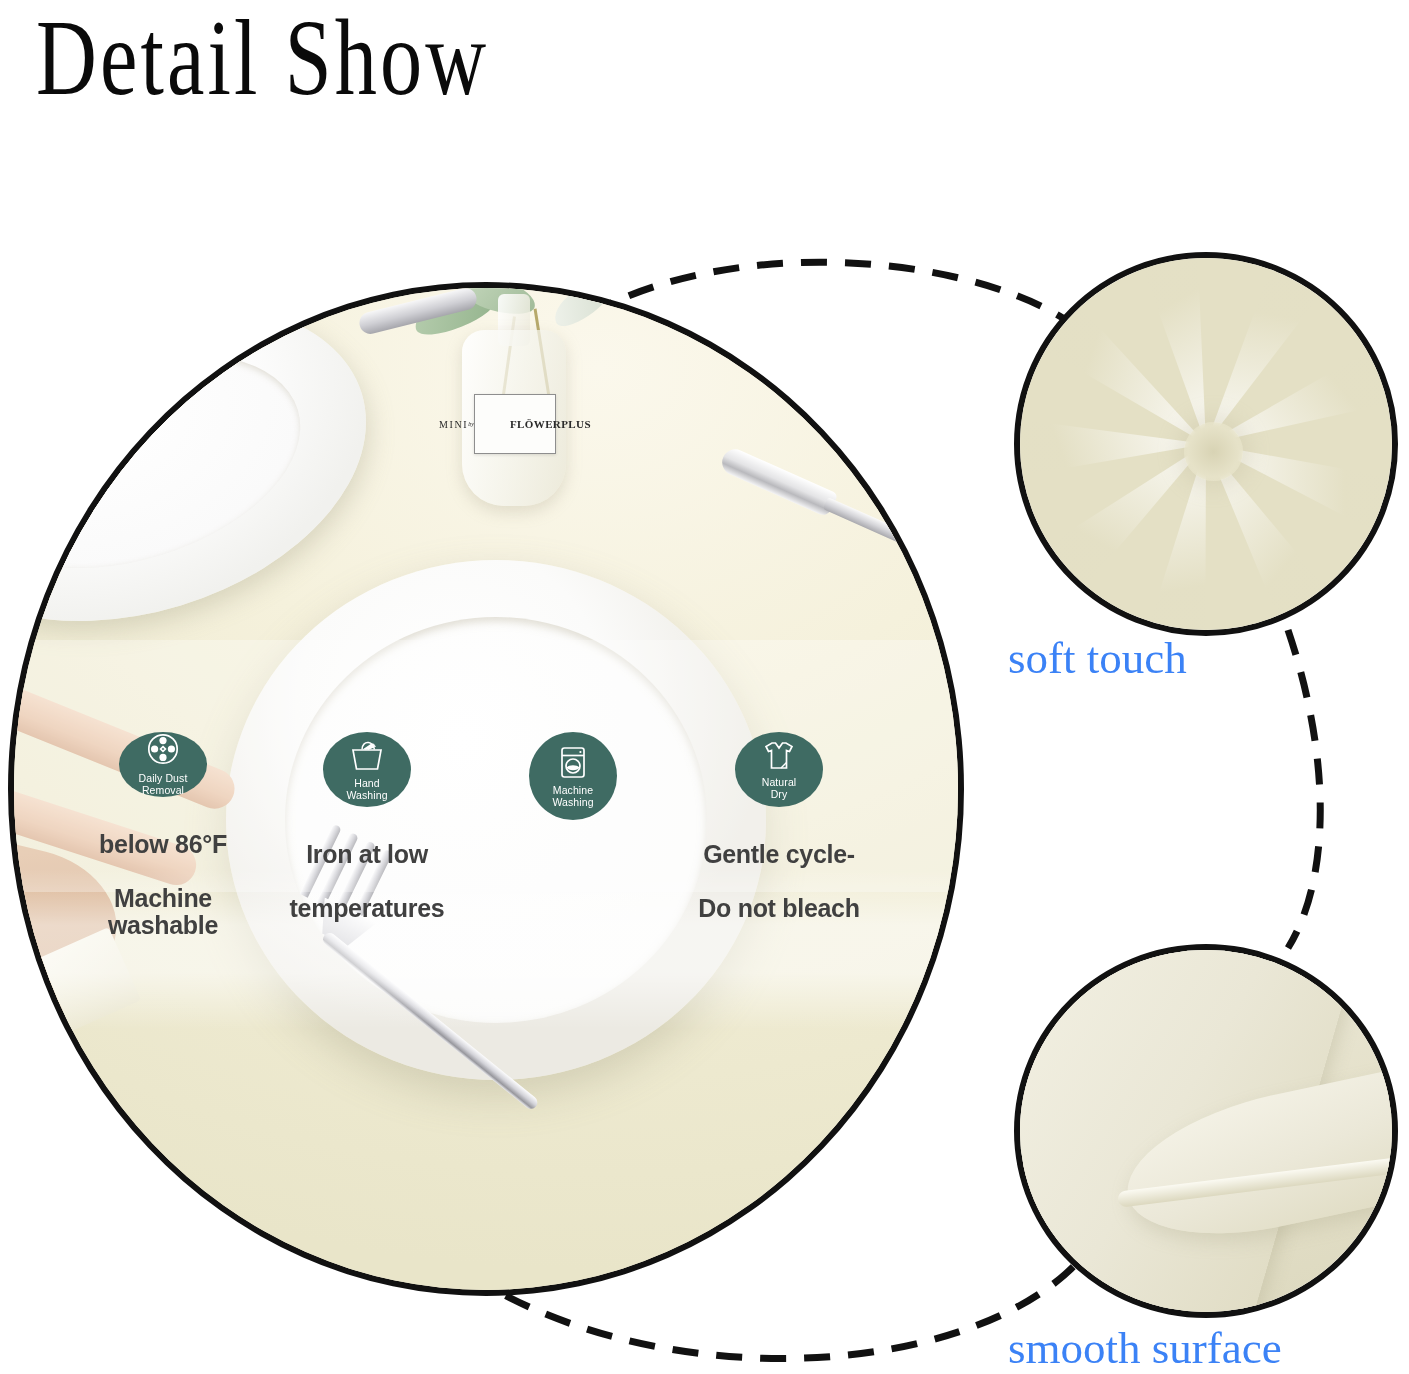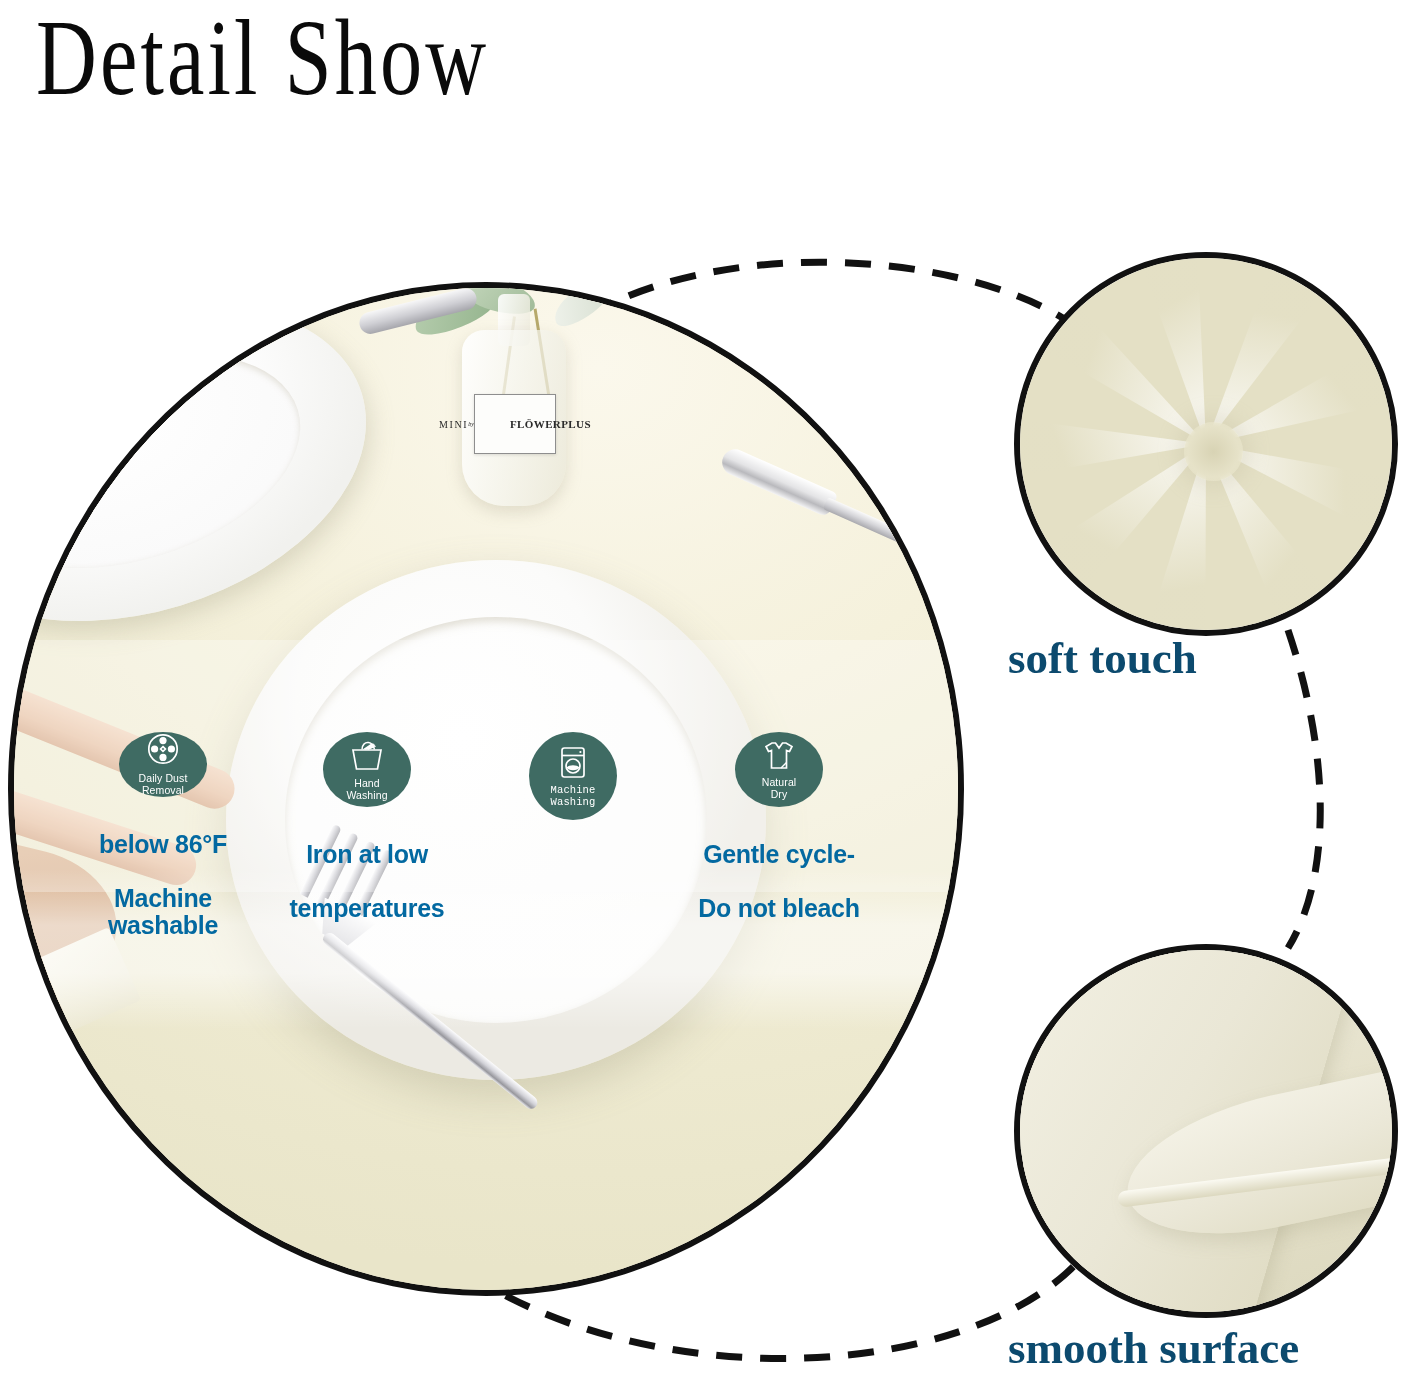--- a/index.html
+++ b/index.html
@@ -149,36 +149,36 @@
   
   #care-row{
     position:absolute;left:0;top:732px;width:952px;height:190px;
     display:flex;justify-content:flex-start;
   }
   .care-item{
     width:198px;display:flex;flex-direction:column;align-items:center;
   }
   .care-item.i0{margin-left:64px;}
   .care-item.i1{margin-left:6px;}
-  .care-item.i2{margin-left:8px;font-family:Liberation Mono, monospace;}
+  .care-item.i2{margin-left:8px;}
   .care-item.i3{margin-left:8px;}
   .care-badge{
     width:88px;height:88px;border-radius:50%;
     background:#3F6B63;
     display:flex;flex-direction:column;align-items:center;justify-content:center;
     color:#ffffff;
   }
   .care-badge svg{display:block;}
   .care-badge-label{
     font-size:10.5px;line-height:1.12;text-align:center;margin-top:3px;
     letter-spacing:.1px;
   }
   .care-caption{
     margin-top:7px;text-align:center;
-    font-size:25px;line-height:1.08;font-weight:700;color:#0369a1;
+    font-size:25px;line-height:1.08;font-weight:700;color:#404040;
     letter-spacing:-.3px;white-space:pre-line;
   }
 
   
   .detail-circle{
     position:absolute;border-radius:50%;border:6px solid #111111;overflow:hidden;
   }
   #detail-soft{left:1014px;top:252px;width:372px;height:372px;}
   #detail-smooth{left:1014px;top:944px;width:372px;height:362px;}
 
@@ -213,21 +213,21 @@
   }
   .fold-edge{
     position:absolute;left:26%;top:62%;width:78%;height:16px;
     background:linear-gradient(180deg,#FBFAF2,#DCD8BF);
     border-radius:12px;transform:rotate(-7deg);
   }
 
   
   .detail-caption{
     position:absolute;font-family:"Liberation Serif",serif;
-    font-size:45px;color:#0c4a6e;white-space:nowrap;font-weight:700;
+    font-size:45px;color:#3b82f6;white-space:nowrap;font-weight:400;
   }
   #caption-soft{left:1008px;top:632px;}
   #caption-smooth{left:1008px;top:1322px;}
 </style>
 </head>
 <body>
 
 <div id="page-title">Detail Show</div>
 
 <div id="stage">

